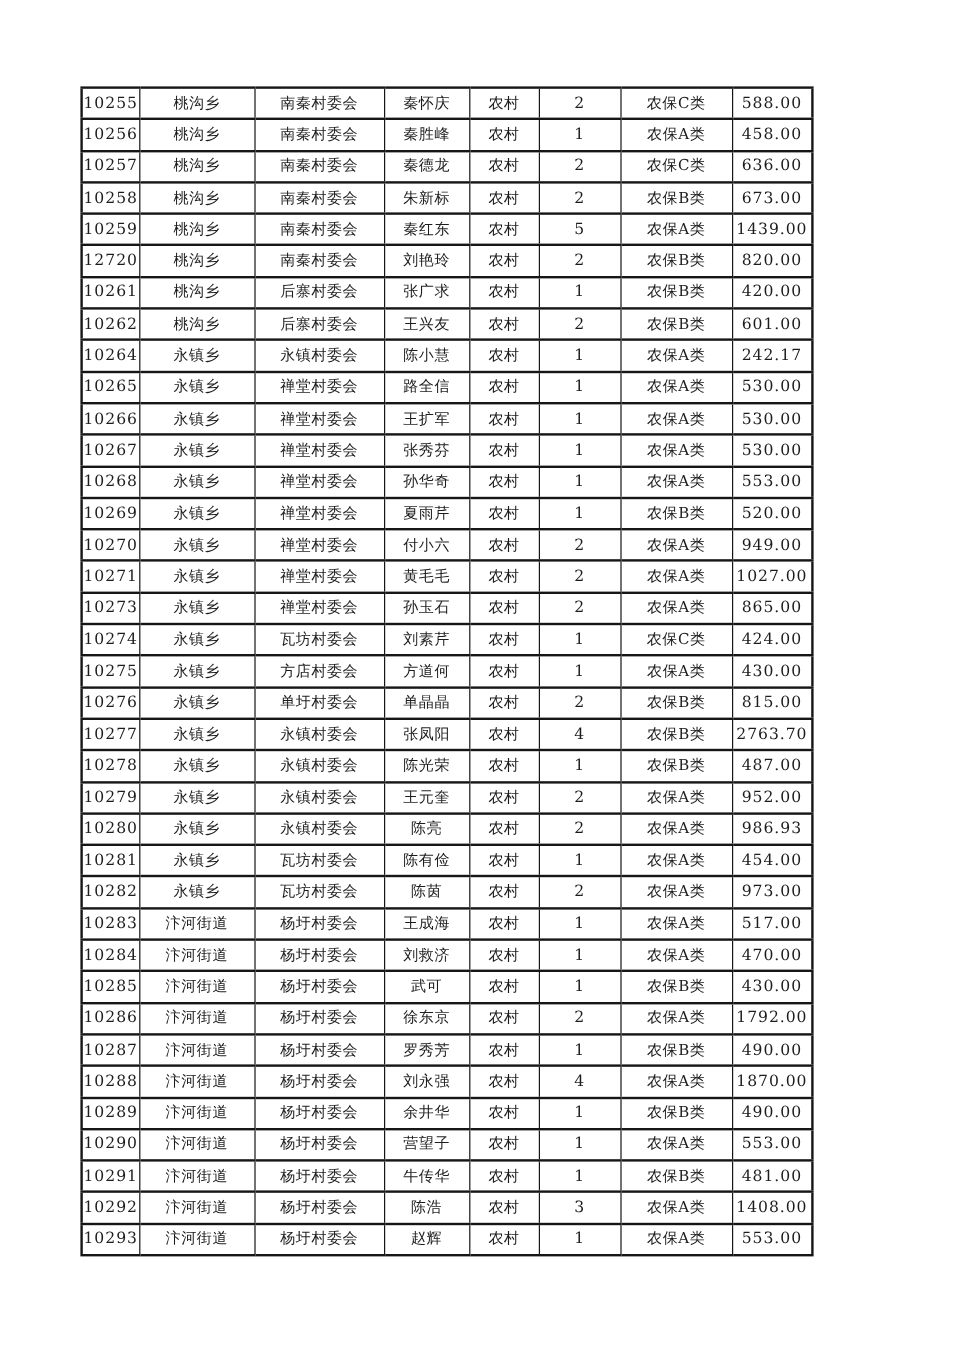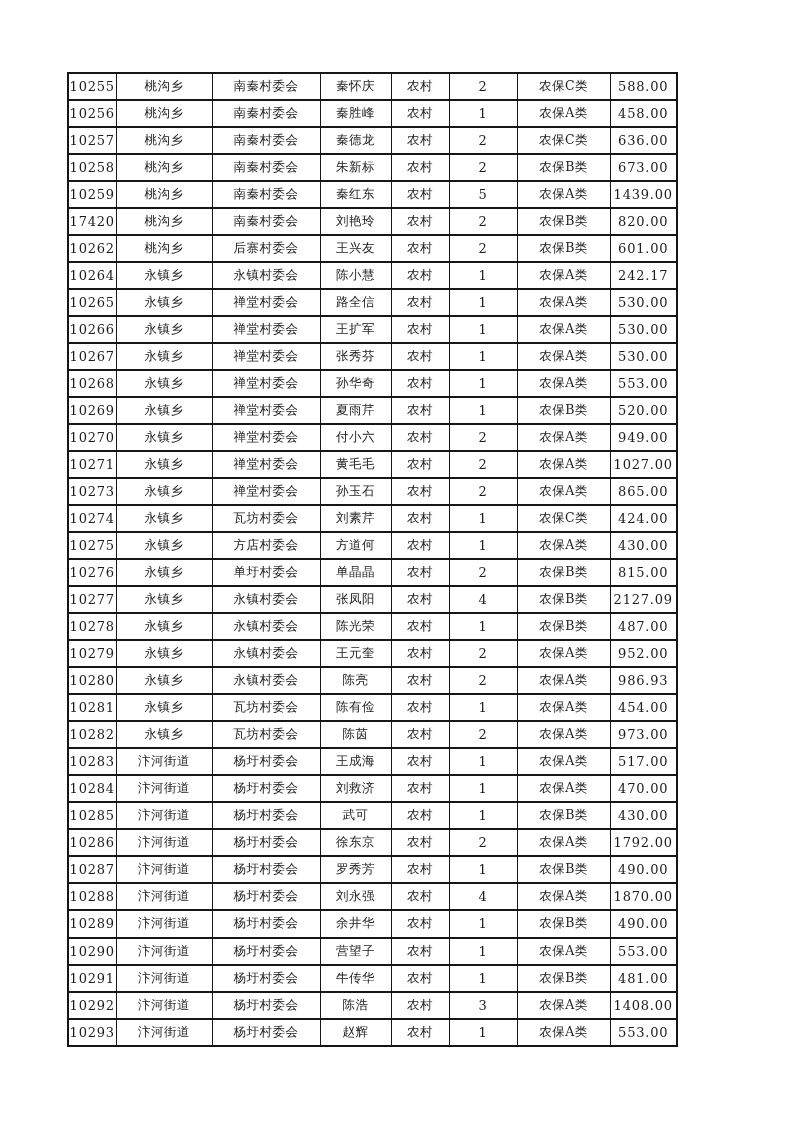--- a/index.html
+++ b/index.html
@@ -109,28 +109,38 @@
           <td class="col-0">10259</td>
           <td class="col-1">桃沟乡</td>
           <td class="col-2">南秦村委会</td>
           <td class="col-3">秦红东</td>
           <td class="col-4">农村</td>
           <td class="col-5">5</td>
           <td class="col-6">农保A类</td>
           <td class="col-7">1439.00</td>
         </tr>
         <tr>
-          <td class="col-0">17420</td>
+          <td class="col-0">12720</td>
           <td class="col-1">桃沟乡</td>
           <td class="col-2">南秦村委会</td>
           <td class="col-3">刘艳玲</td>
           <td class="col-4">农村</td>
           <td class="col-5">2</td>
           <td class="col-6">农保B类</td>
           <td class="col-7">820.00</td>
+        </tr>
+        <tr>
+          <td class="col-0">10261</td>
+          <td class="col-1">桃沟乡</td>
+          <td class="col-2">后寨村委会</td>
+          <td class="col-3">张广求</td>
+          <td class="col-4">农村</td>
+          <td class="col-5">1</td>
+          <td class="col-6">农保B类</td>
+          <td class="col-7">420.00</td>
         </tr>
         <tr>
           <td class="col-0">10262</td>
           <td class="col-1">桃沟乡</td>
           <td class="col-2">后寨村委会</td>
           <td class="col-3">王兴友</td>
           <td class="col-4">农村</td>
           <td class="col-5">2</td>
           <td class="col-6">农保B类</td>
           <td class="col-7">601.00</td>
@@ -256,21 +266,21 @@
           <td class="col-7">815.00</td>
         </tr>
         <tr>
           <td class="col-0">10277</td>
           <td class="col-1">永镇乡</td>
           <td class="col-2">永镇村委会</td>
           <td class="col-3">张凤阳</td>
           <td class="col-4">农村</td>
           <td class="col-5">4</td>
           <td class="col-6">农保B类</td>
-          <td class="col-7">2127.09</td>
+          <td class="col-7">2763.70</td>
         </tr>
         <tr>
           <td class="col-0">10278</td>
           <td class="col-1">永镇乡</td>
           <td class="col-2">永镇村委会</td>
           <td class="col-3">陈光荣</td>
           <td class="col-4">农村</td>
           <td class="col-5">1</td>
           <td class="col-6">农保B类</td>
           <td class="col-7">487.00</td>

